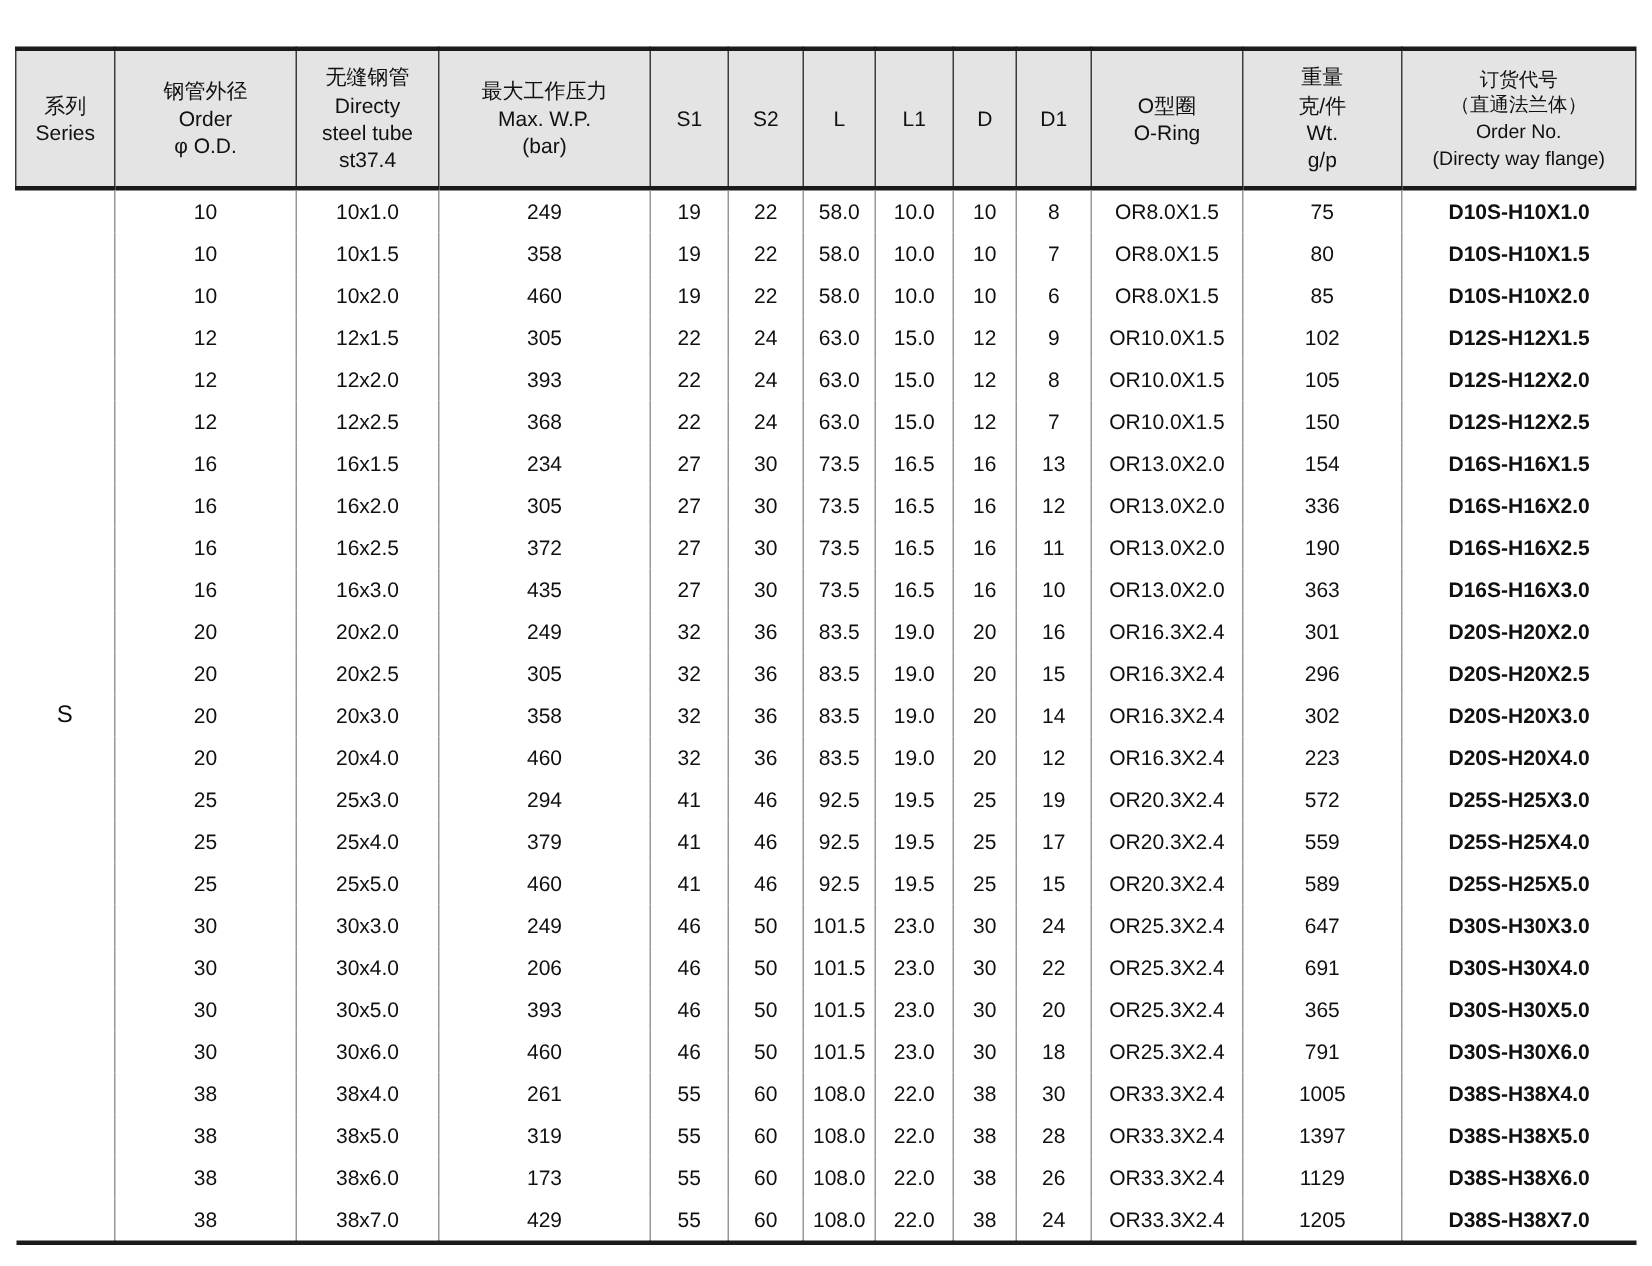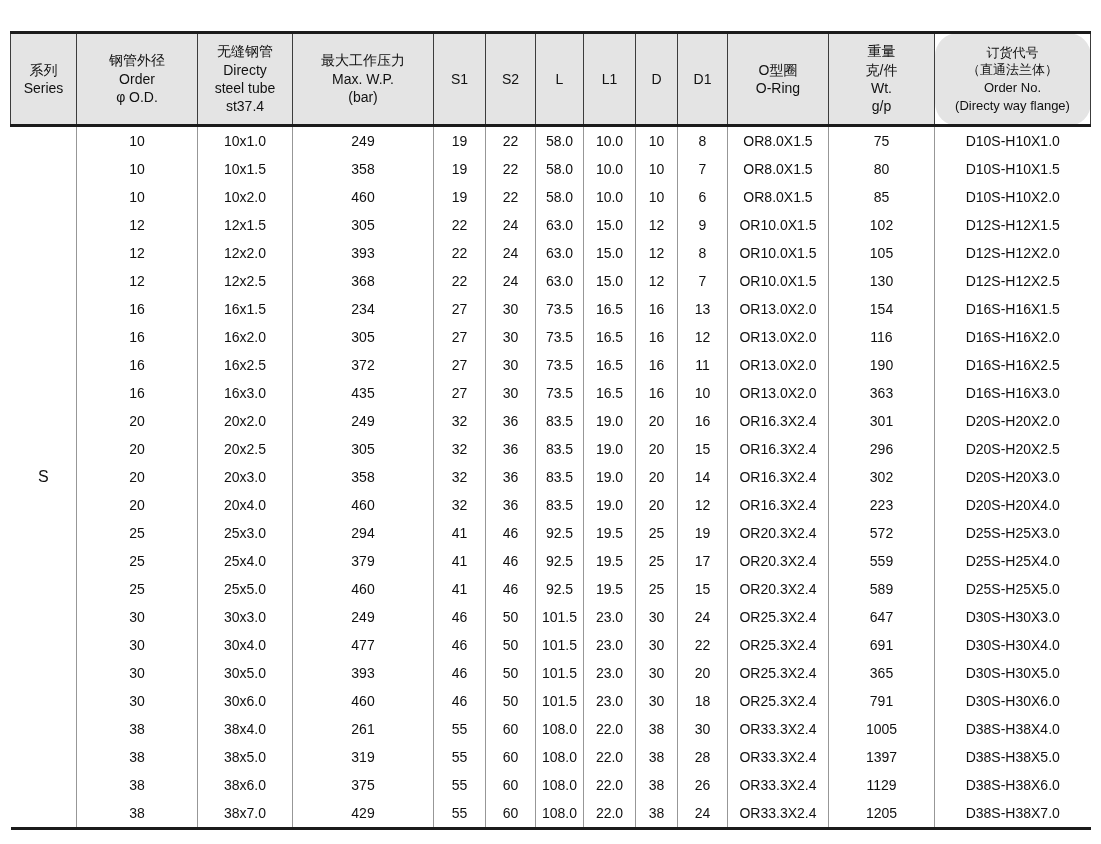--- a/index.html
+++ b/index.html
@@ -7,24 +7,24 @@
        font-family:"Liberation Sans","DejaVu Sans",sans-serif;color:#101010;}
   .page{box-sizing:border-box;padding:31px 11px 0 10px;}
   table.spec{border-collapse:collapse;table-layout:fixed;width:1080px;
              border-top:3px solid #1b1b1b;border-bottom:3px solid #1b1b1b;}
   thead th{background:#e4e4e4;border-left:1px solid #3c3c3c;
            border-bottom:3px solid #1b1b1b;font-weight:normal;
            font-size:14px;line-height:1.32;white-space:pre-line;
            text-align:center;vertical-align:middle;height:86px;
            padding:2px 1px;color:#111;}
   thead th:last-child{border-right:1px solid #3c3c3c;}
-  thead th.small-hdr{font-size:13px;line-height:1.35;border-radius:23px;}
+  thead th.small-hdr{font-size:13px;line-height:1.35;}
   tbody td{border-left:1px solid #979797;text-align:center;vertical-align:middle;
            height:28px;font-size:14px;padding:0 2px;overflow:hidden;}
-  tbody td.order{font-weight:normal;margin-top:36px;}
+  tbody td.order{font-weight:bold;margin-top:36px;}
   tbody td.series-cell{border-left:none;font-size:16px;}
 </style>
 </head>
 <body>
 
 <div class="page">
   <table class="spec">
     <colgroup>
         <col style="width: 66px;">
         <col style="width: 121px;">
@@ -148,21 +148,21 @@
           <td>12</td>
           <td>12x2.5</td>
           <td>368</td>
           <td>22</td>
           <td>24</td>
           <td>63.0</td>
           <td>15.0</td>
           <td>12</td>
           <td>7</td>
           <td>OR10.0X1.5</td>
-          <td>130</td>
+          <td>150</td>
           <td class="order">D12S-H12X2.5</td>
         </tr>
         <tr>
           <td>16</td>
           <td>16x1.5</td>
           <td>234</td>
           <td>27</td>
           <td>30</td>
           <td>73.5</td>
           <td>16.5</td>
@@ -176,21 +176,21 @@
           <td>16</td>
           <td>16x2.0</td>
           <td>305</td>
           <td>27</td>
           <td>30</td>
           <td>73.5</td>
           <td>16.5</td>
           <td>16</td>
           <td>12</td>
           <td>OR13.0X2.0</td>
-          <td>116</td>
+          <td>336</td>
           <td class="order">D16S-H16X2.0</td>
         </tr>
         <tr>
           <td>16</td>
           <td>16x2.5</td>
           <td>372</td>
           <td>27</td>
           <td>30</td>
           <td>73.5</td>
           <td>16.5</td>
@@ -322,21 +322,21 @@
           <td>23.0</td>
           <td>30</td>
           <td>24</td>
           <td>OR25.3X2.4</td>
           <td>647</td>
           <td class="order">D30S-H30X3.0</td>
         </tr>
         <tr>
           <td>30</td>
           <td>30x4.0</td>
-          <td>477</td>
+          <td>206</td>
           <td>46</td>
           <td>50</td>
           <td>101.5</td>
           <td>23.0</td>
           <td>30</td>
           <td>22</td>
           <td>OR25.3X2.4</td>
           <td>691</td>
           <td class="order">D30S-H30X4.0</td>
         </tr>
@@ -392,21 +392,21 @@
           <td>22.0</td>
           <td>38</td>
           <td>28</td>
           <td>OR33.3X2.4</td>
           <td>1397</td>
           <td class="order">D38S-H38X5.0</td>
         </tr>
         <tr>
           <td>38</td>
           <td>38x6.0</td>
-          <td>375</td>
+          <td>173</td>
           <td>55</td>
           <td>60</td>
           <td>108.0</td>
           <td>22.0</td>
           <td>38</td>
           <td>26</td>
           <td>OR33.3X2.4</td>
           <td>1129</td>
           <td class="order">D38S-H38X6.0</td>
         </tr>

